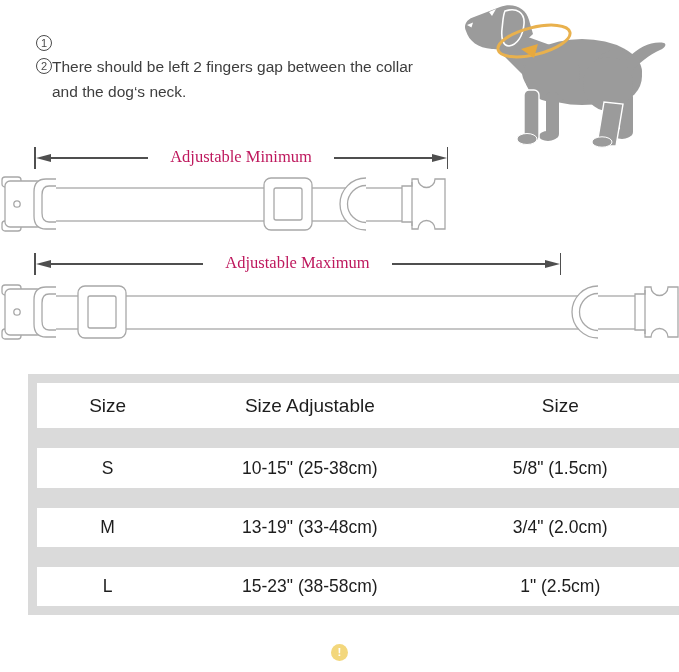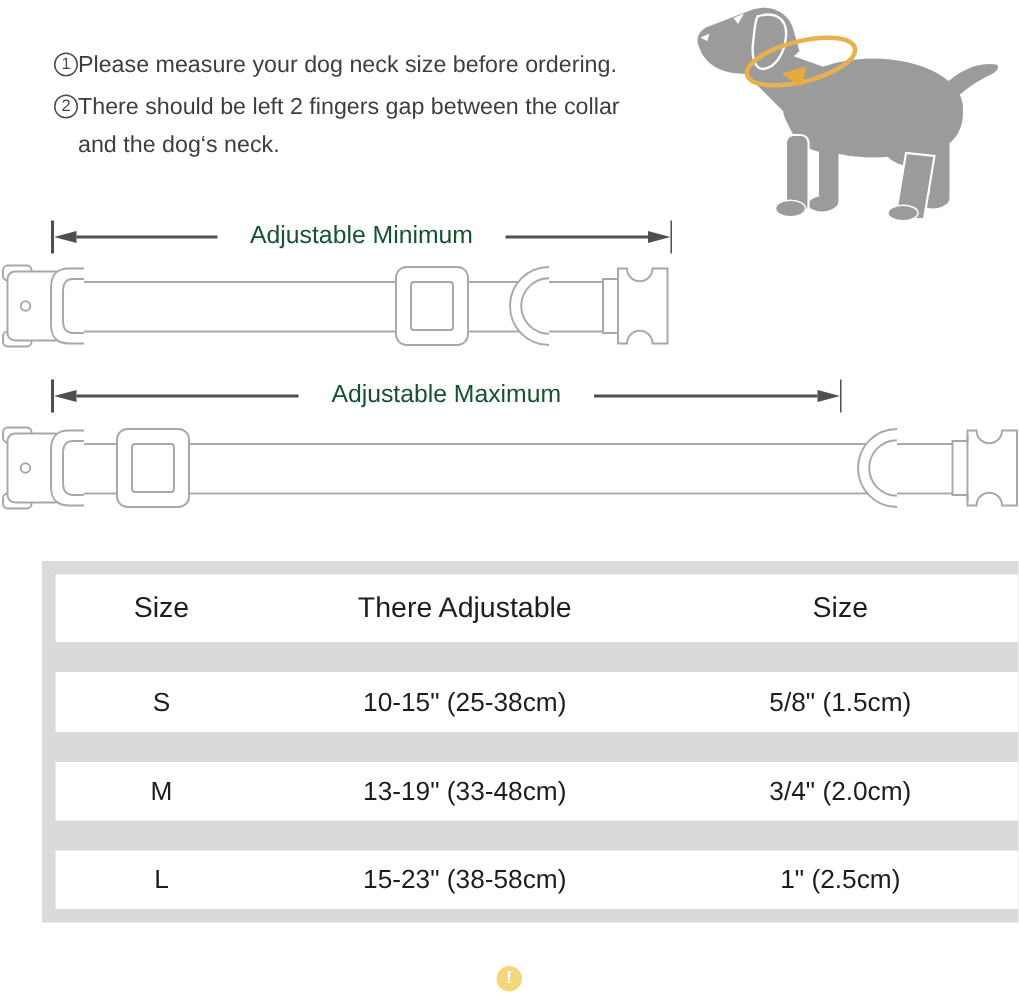--- a/index.html
+++ b/index.html
@@ -28,22 +28,22 @@
   .dim-arrow .line { flex:1 1 auto; height:1.4px; background:#4f4f4f; }
   .dim-arrow .head-l {
     width:0; height:0; border-top:4.5px solid transparent; border-bottom:4.5px solid transparent;
     border-right:15px solid #4f4f4f; flex:0 0 15px;
   }
   .dim-arrow .head-r {
     width:0; height:0; border-top:4.5px solid transparent; border-bottom:4.5px solid transparent;
     border-left:15px solid #4f4f4f; flex:0 0 15px;
   }
   .dim-arrow .dim-label {
-    font-size:16.5px; color:#14532d; padding:0 22px; white-space:nowrap;
-    position:relative; top:-1px;
+    font-size:16.5px; color:#be185d; padding:0 22px; white-space:nowrap;
+    position:relative; top:-1px;font-family:Liberation Serif, serif;
   }
   #arrow-min { left:34px; top:146px; width:414px; }
   #arrow-max { left:34px; top:252px; width:527px; }
 
   .collar-svg { position:absolute; }
   #collar-min { left:0px; top:168px; }
   #collar-max { left:0px; top:276px; }
 
   
   .size-table {
@@ -69,21 +69,20 @@
     text-align:center; flex:0 0 17px;
   }
   .note-text { font-size:14.5px; color:#343434; }
 </style>
 </head>
 <body>
 
 <div class="instructions">
   <div class="instr-item">
     <span class="num-badge">1</span>
-    <span class="instr-text">Please measure your dog neck size before ordering.</span>
   </div>
   <div class="instr-item">
     <span class="num-badge">2</span>
     <span class="instr-text">There should be left 2 fingers gap between the collar and the dog‘s neck.</span>
   </div>
 </div>
 
 <div class="dog-wrap">
   <svg width="214" height="152" viewBox="0 0 214 152">
     <g fill="#9b9b9b" stroke="none">
@@ -201,21 +200,21 @@
     </g>
 
     <path d="M635,18 H645 V11 H651 A8.5 8.5 0 0 0 668 11 H678 V61 H668 A8.5 8.5 0 0 0 651 61 H645 V54 H635 Z" fill="#ffffff"></path>
     <path d="M645,14 V58"></path>
   </g>
 </svg>
 
 <div class="size-table">
   <div class="t-row t-head">
     <div class="t-cell">Size</div>
-    <div class="t-cell">There Adjustable</div>
+    <div class="t-cell">Size Adjustable</div>
     <div class="t-cell">Size</div>
   </div>
   <div class="t-row t-data">
     <div class="t-cell">S</div>
     <div class="t-cell">10-15" (25-38cm)</div>
     <div class="t-cell">5/8" (1.5cm)</div>
   </div>
   <div class="t-row t-data">
     <div class="t-cell">M</div>
     <div class="t-cell">13-19" (33-48cm)</div>

